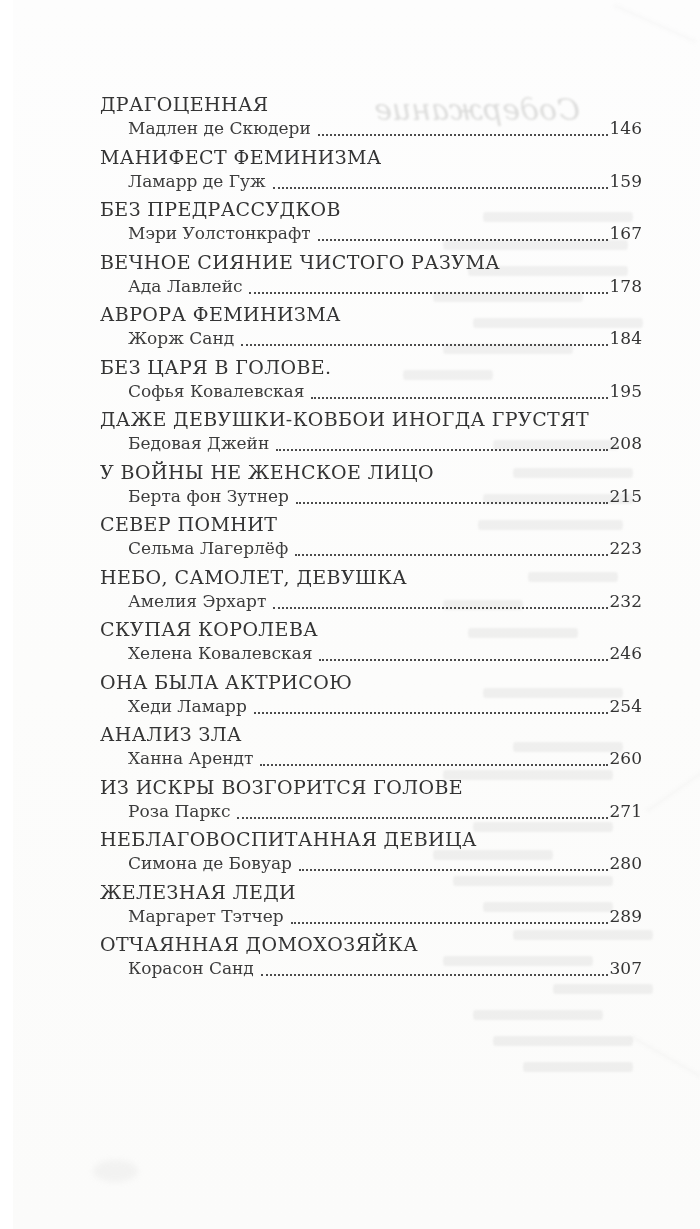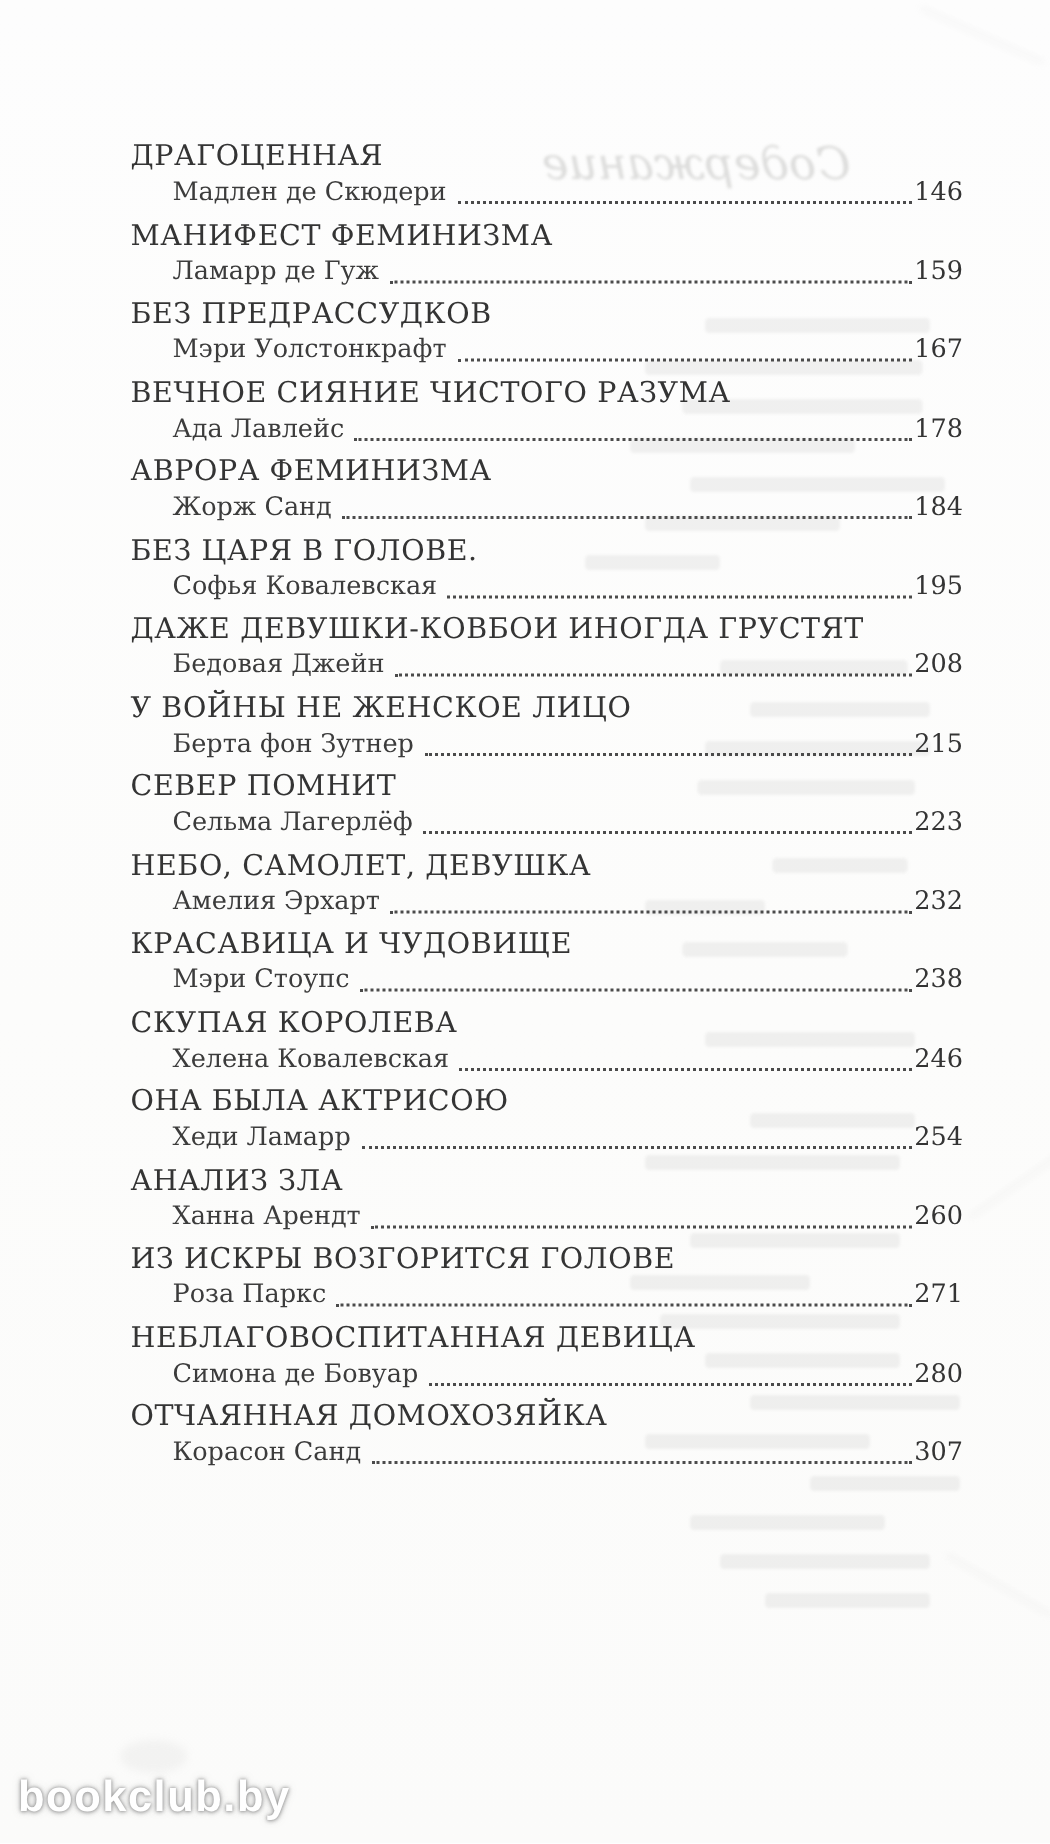--- a/index.html
+++ b/index.html
@@ -6,20 +6,21 @@
   body{
     width:700px;height:1229px;
     background:#ffffff;
     font-family:"DejaVu Serif","Liberation Serif",serif;
     overflow:hidden;
     position:relative;
   }
   .page{
     position:absolute;inset:0;
     background:linear-gradient(180deg,#fdfdfd 0%,#fcfcfb 55%,#fbfbfa 100%);
+    margin-left:13px;
   }
   
   .crease{
     position:absolute;background:rgba(190,190,188,0.10);
     filter:blur(2px);pointer-events:none;
   }
   .crease.c1{top:22px;right:0;width:90px;height:3px;transform:rotate(24deg);}
   .crease.c2{top:790px;right:-10px;width:70px;height:3px;transform:rotate(-35deg);}
   .crease.c3{top:1055px;right:-6px;width:80px;height:3px;transform:rotate(30deg);}
 
@@ -201,28 +202,20 @@
 
   <li class="toc-entry">
     <div class="toc-title">НЕБО, САМОЛЕТ, ДЕВУШКА</div>
     <div class="toc-author-row">
       <span class="toc-author">Амелия Эрхарт</span>
       <span class="toc-leader"></span>
       <span class="toc-page">232</span>
     </div>
   </li>
 
-  <li class="toc-entry">
-    <div class="toc-title">КРАСАВИЦА И ЧУДОВИЩЕ</div>
-    <div class="toc-author-row">
-      <span class="toc-author">Мэри Стоупс</span>
-      <span class="toc-leader"></span>
-      <span class="toc-page">238</span>
-    </div>
-  </li>
 
   <li class="toc-entry">
     <div class="toc-title">СКУПАЯ КОРОЛЕВА</div>
     <div class="toc-author-row">
       <span class="toc-author">Хелена Ковалевская</span>
       <span class="toc-leader"></span>
       <span class="toc-page">246</span>
     </div>
   </li>
 
@@ -255,26 +248,33 @@
 
   <li class="toc-entry">
     <div class="toc-title">НЕБЛАГОВОСПИТАННАЯ ДЕВИЦА</div>
     <div class="toc-author-row">
       <span class="toc-author">Симона де Бовуар</span>
       <span class="toc-leader"></span>
       <span class="toc-page">280</span>
     </div>
   </li>
 
+  <li class="toc-entry">
+    <div class="toc-title">ЖЕЛЕЗНАЯ ЛЕДИ</div>
+    <div class="toc-author-row">
+      <span class="toc-author">Маргарет Тэтчер</span>
+      <span class="toc-leader"></span>
+      <span class="toc-page">289</span>
+    </div>
+  </li>
 
   <li class="toc-entry">
     <div class="toc-title">ОТЧАЯННАЯ ДОМОХОЗЯЙКА</div>
     <div class="toc-author-row">
       <span class="toc-author">Корасон Санд</span>
       <span class="toc-leader"></span>
       <span class="toc-page">307</span>
     </div>
   </li>
 
 </ol>
 
-  <div class="watermark">bookclub.by</div>
 </div>
 
 </body></html>

